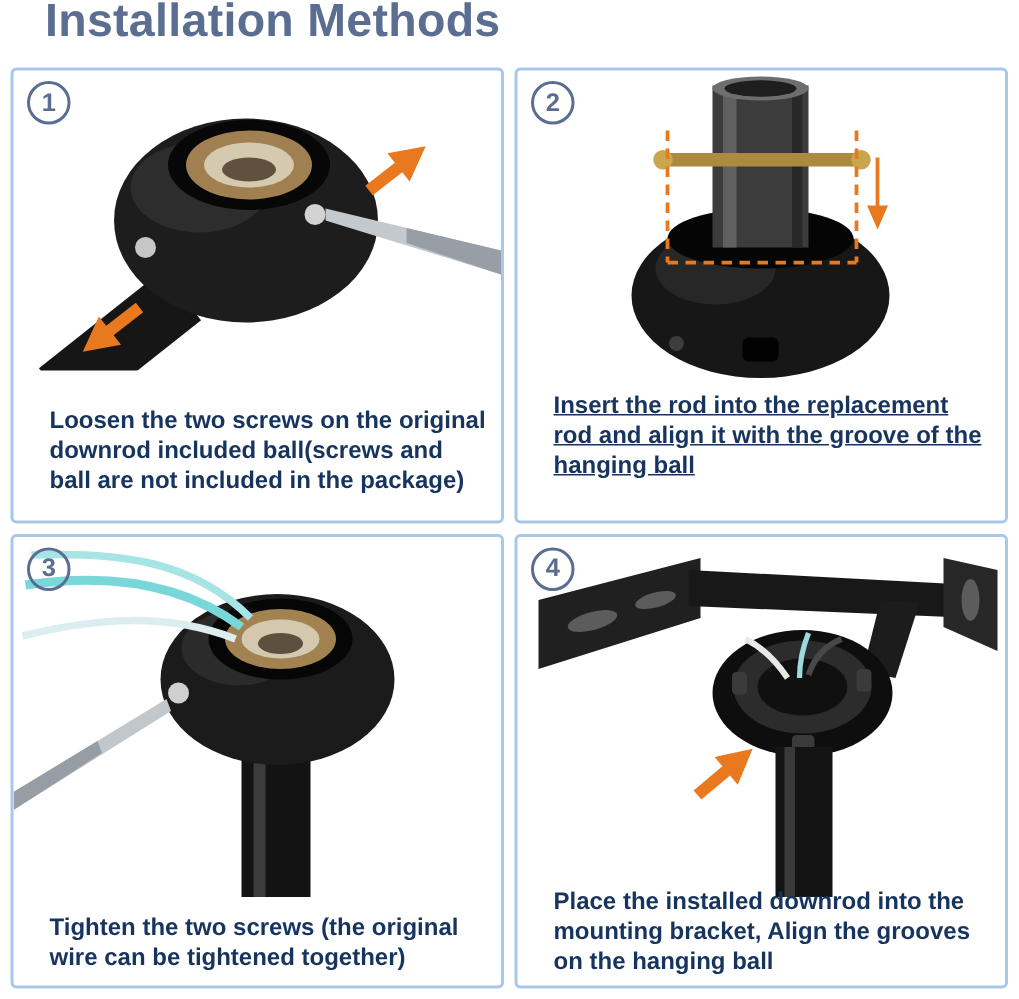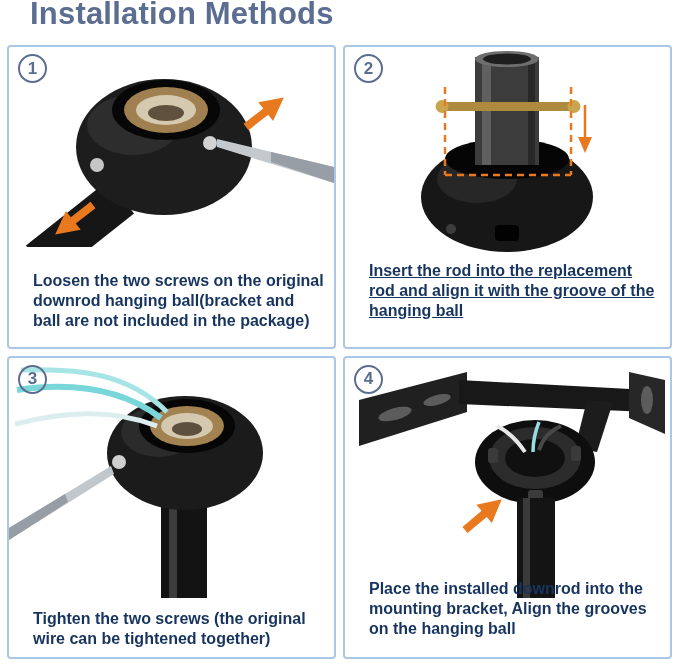--- a/index.html
+++ b/index.html
@@ -45,21 +45,21 @@
   .illus { position: absolute; left: 0; top: 0; z-index: 1; display: block; }
   .caption {
     position: absolute; left: 24px; right: 8px; margin: 0;
     font-size: 16px; font-weight: bold; line-height: 1.25;
     color: var(--caption-color, #17345f);
     z-index: 2;
   }
   .caption.p1 { bottom: 16px; }
   .caption.p2 { bottom: 26px; text-decoration: underline; }
   .caption.p3 { bottom: 8px; }
-  .caption.p4 { bottom: 18px; }
+  .caption.p4 { bottom: 5px; }
 </style>
 </head>
 <body>
 
 <div class="page">
   <h1 class="page-title">Installation Methods</h1>
 
   <div class="grid">
 
     <section class="panel">
@@ -82,21 +82,21 @@
           <polygon points="208,92 325,120 325,136 208,100" fill="#c4c9ce"></polygon>
           <polygon points="262,105 325,120 325,136 262,115" fill="#989ea5"></polygon>
         </g>
         <g transform="translate(237,80) rotate(-38)">
           <polygon points="0,-4 25,-4 25,-12 48,0 25,12 25,4 0,4" style="fill:var(--arrow-color,#e8791e)"></polygon>
         </g>
         <g transform="translate(84,158) rotate(142)">
           <polygon points="0,-4 25,-4 25,-12 48,0 25,12 25,4 0,4" style="fill:var(--arrow-color,#e8791e)"></polygon>
         </g>
       </svg>
-      <p class="caption p1">Loosen the two screws on the original downrod hanging ball(bracket and ball are not included in the package)</p>
+      <p class="caption p1">Loosen the two screws on the original downrod included ball(screws and ball are not included in the package)</p>
     </section>
 
     <section class="panel">
       <div class="step-badge">2</div>
       <svg class="illus" width="325" height="215" viewBox="0 0 325 215" role="img">
         <g>
           <ellipse cx="162" cy="150" rx="86" ry="55" fill="#171717"></ellipse>
           <ellipse cx="132" cy="132" rx="40" ry="24" fill="#272727"></ellipse>
           <ellipse cx="162" cy="112" rx="62" ry="20" fill="#050505"></ellipse>
           <rect x="150" y="178" width="24" height="16" rx="4" fill="#020202"></rect>

